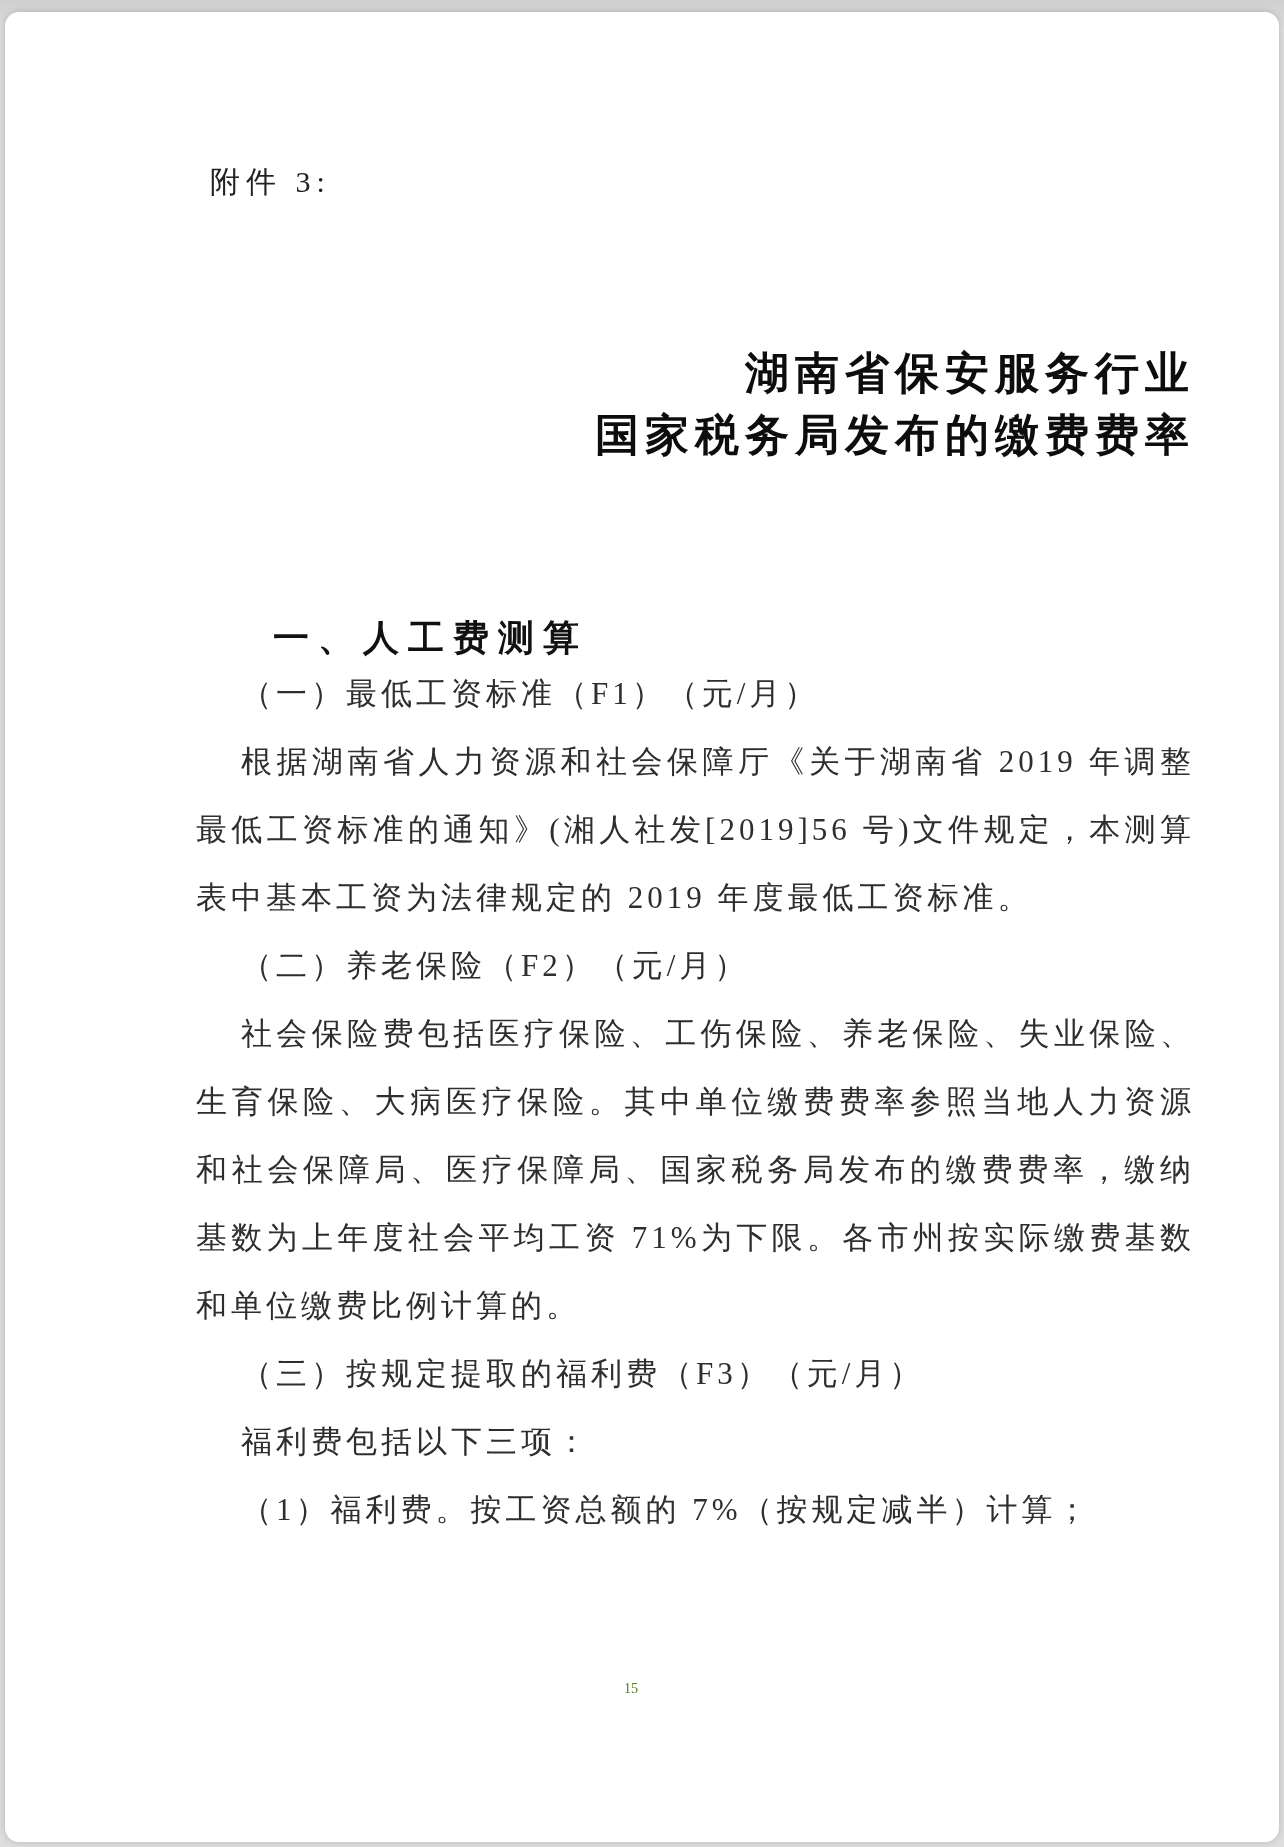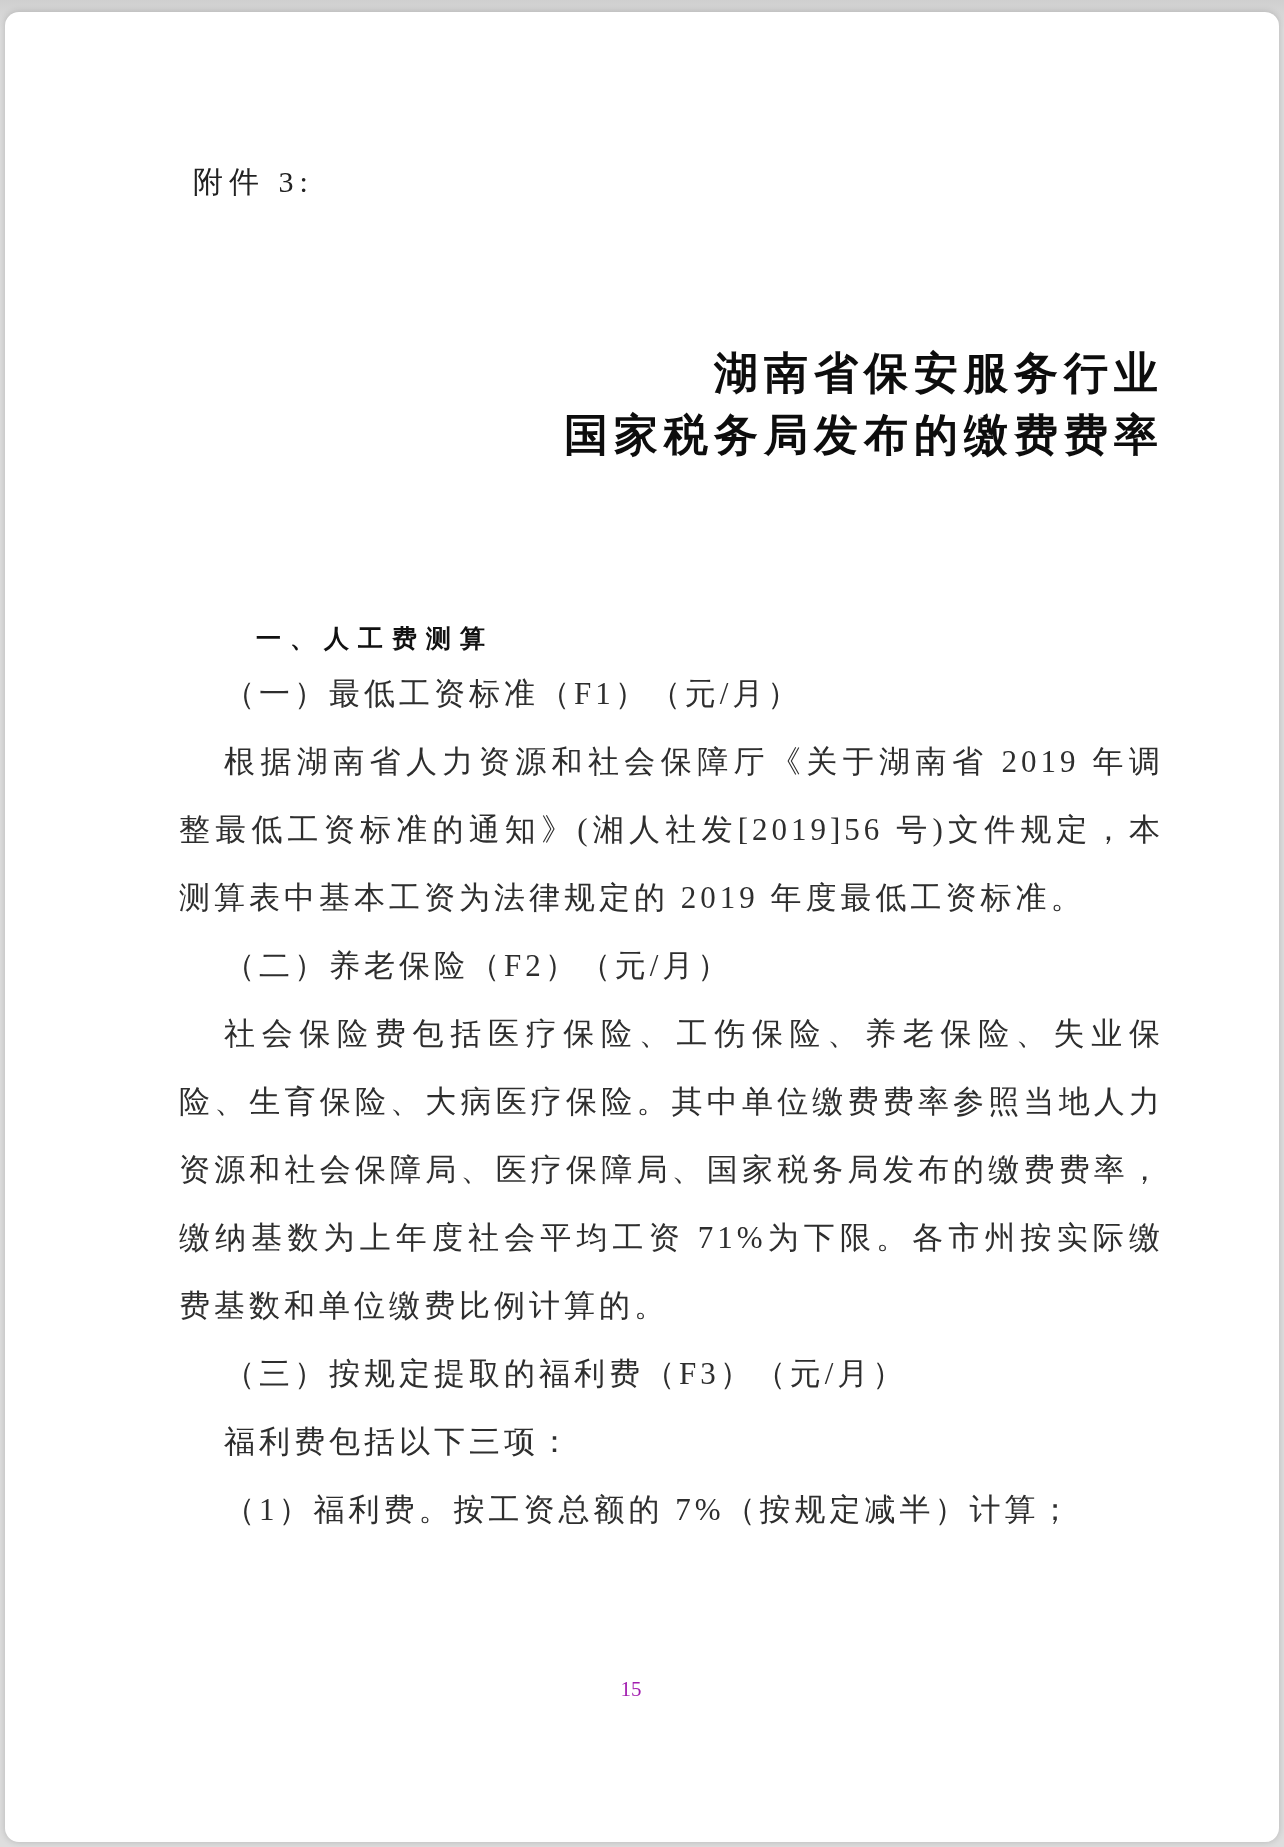--- a/index.html
+++ b/index.html
@@ -21,22 +21,23 @@
     position: absolute;
     top: 12px;
     left: 5px;
     right: 5px;
     height: 1830px;
     background: #ffffff;
     border-radius: 14px;
     box-shadow: 0 0 7px rgba(0,0,0,0.18);
   }
   .content {
-    padding: 150px 115px 0 174px;
+    padding: 150px 84px 0 174px;
     color: #2b2b2b;
+    margin-left: 17px;
   }
   .attachment {
     margin: 0;
     padding-left: 14px;
     font-size: 30px;
     line-height: 40px;
     letter-spacing: 6px;
     color: #222;
   }
   .title {
@@ -48,21 +49,21 @@
     line-height: 62px;
     letter-spacing: 6px;
     color: #0d0d0d;
   }
   .title .title-line { display: block; }
   .section-heading {
     margin: 150px 0 0 0;
     padding-left: 77px;
     font-family: "Liberation Sans", "DejaVu Sans", sans-serif;
     font-weight: 700;
-    font-size: 25px;
+    font-size: 36px;
     line-height: 44px;
     letter-spacing: 9px;
     color: #111;
   }
   .body-line, .body-para {
     margin: 0;
     font-size: 31px;
     line-height: 68px;
     letter-spacing: 4px;
     text-indent: 45px;
@@ -71,23 +72,23 @@
   .body-para {
     text-align: justify;
     text-justify: inter-ideograph;
   }
   .footer {
     position: absolute;
     left: 174px;
     right: 196px;
     bottom: 138px;
     text-align: center;
-    font-size: 21px;
+    font-size: 14px;
     line-height: 30px;
-    color: #a21caf;
+    color: #4d7c0f;
   }
 </style>
 </head>
 <body>
 
 <div class="canvas">
   <div class="card">
     <div class="content">
 
       <p class="attachment">附件 3:</p>

